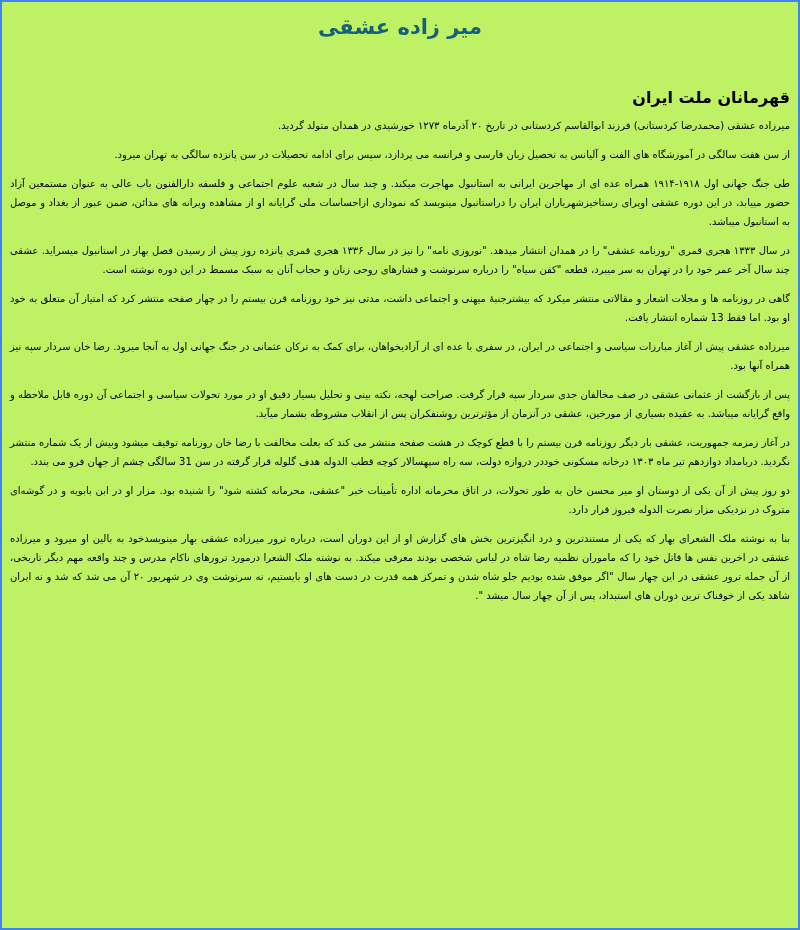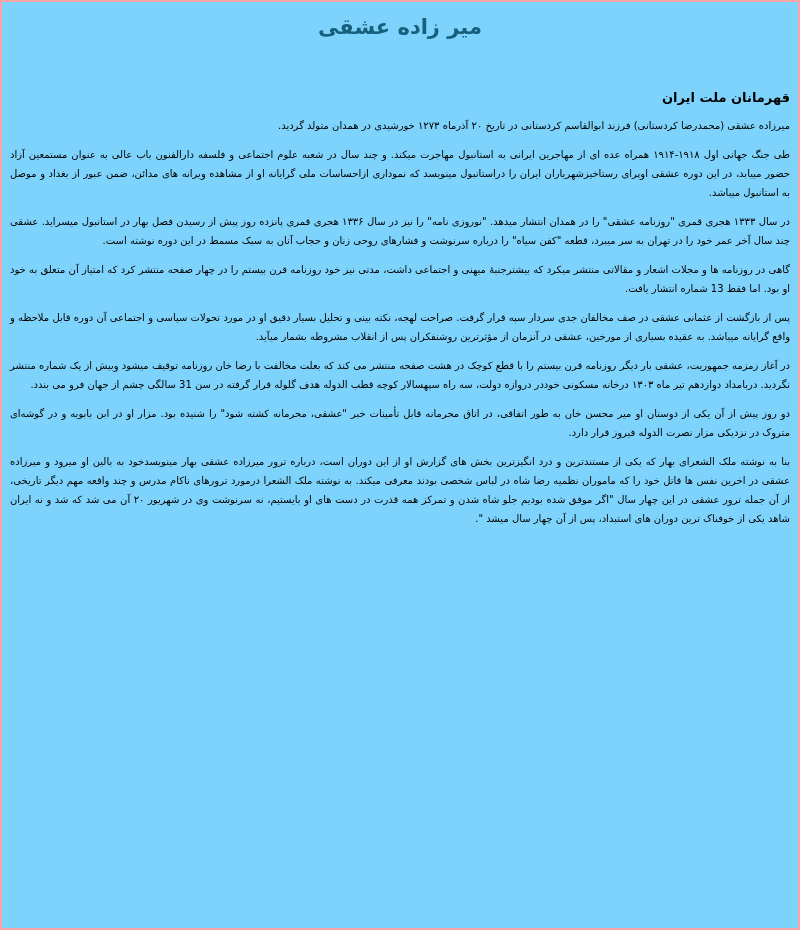--- a/index.html
+++ b/index.html
@@ -5,40 +5,40 @@
   html, body {
     margin: 0;
     padding: 0;
     background: #ffffff;
   }
   .page {
     position: relative;
     width: 800px;
     height: 930px;
     box-sizing: border-box;
-    border: 2px solid #fca5a5;
-    background: #7dd3fc;
+    border: 2px solid #3b82f6;
+    background: #bef264;
     overflow: hidden;
     font-family: "DejaVu Sans", sans-serif;
     direction: rtl;
   }
   .doc-title {
     margin: 10px 0 0 0;
     text-align: center;
     font-size: 21px;
     font-weight: bold;
     color: #16607C;
     line-height: 30px;
   }
   .content {
     padding: 0 8px;
   }
   .doc-heading {
     margin: 46px 0 9px 0;
-    font-size: 13px;
+    font-size: 16px;
     font-weight: bold;
     color: #000000;
     text-align: right;
     line-height: 19px;
   }
   .doc-paragraph {
     margin: 0 0 10px 0;
     font-size: 10px;
     color: #000000;
     line-height: 19px;
@@ -47,21 +47,23 @@
   }
 </style>
 </head>
 <body>
 
 <div class="page">
   <h1 class="doc-title">میر زاده عشقی</h1>
   <div class="content">
     <div class="doc-heading">قهرمانان ملت ایران</div>
     <p class="doc-paragraph">میرزاده عشقی (محمدرضا کردستانی) فرزند ابوالقاسم کردستانی در تاریخ ۲۰ آذرماه ۱۲۷۳ خورشیدی در همدان متولد گردید.</p>
+    <p class="doc-paragraph">از سن هفت سالگی در آموزشگاه های الفت و آلیانس به تحصیل زبان فارسی و فرانسه می پردازد، سپس برای ادامه تحصیلات در سن پانزده سالگی به تهران میرود.</p>
     <p class="doc-paragraph">طی جنگ جهانی اول ۱۹۱۸-۱۹۱۴ همراه عده ای از مهاجرین ایرانی به استانبول مهاجرت میکند. و چند سال در شعبه علوم اجتماعی و فلسفه دارالفنون باب عالی به عنوان مستمعین آزاد حضور مییابد، در این دوره عشقی اوپرای رستاخیزشهریاران ایران را دراستانبول مینویسد که نموداری ازاحساسات ملی گرایانه او از مشاهده ویرانه های مدائن، ضمن عبور از بغداد و موصل به استانبول میباشد.</p>
     <p class="doc-paragraph">در سال ۱۳۳۳ هجری قمری "روزنامه عشقی" را در همدان انتشار میدهد. "نوروزی نامه" را نیز در سال ۱۳۳۶ هجری قمری پانزده روز پیش از رسیدن فصل بهار در استانبول میسراید. عشقی چند سال آخر عمر خود را در تهران به سر میبرد، قطعه "کفن سیاه" را درباره سرنوشت و فشارهای روحی زنان و حجاب آنان به سبک مسمط در این دوره نوشته است.</p>
     <p class="doc-paragraph">گاهی در روزنامه ها و مجلات اشعار و مقالاتی منتشر میکرد که بیشترجنبهٔ میهنی و اجتماعی داشت، مدتی نیز خود روزنامه قرن بیستم را در چهار صفحه منتشر کرد که امتیاز آن متعلق به خود او بود. اما فقط 13 شماره انتشار یافت.</p>
+    <p class="doc-paragraph">میرزاده عشقی پیش از آغاز مبارزات سیاسی و اجتماعی در ایران, در سفری با عده ای از آزادیخواهان، برای کمک به ترکان عثمانی در جنگ جهانی اول به آنجا میرود. رضا خان سردار سپه نیز همراه آنها بود.</p>
     <p class="doc-paragraph">پس از بازگشت از عثمانی عشقی در صف مخالفان جدی سردار سپه قرار گرفت. صراحت لهجه، نکته بینی و تحلیل بسیار دقیق او در مورد تحولات سیاسی و اجتماعی  آن دوره  قابل ملاحظه  و واقع گرایانه  میباشد.  به عقیده بسیاری از مورخین، عشقی در آنزمان از مؤثرترین روشنفکران پس از انقلاب مشروطه بشمار میآید.</p>
     <p class="doc-paragraph">در آغاز زمزمه جمهوریت، عشقی بار دیگر روزنامه قرن بیستم را با قطع کوچک در هشت صفحه منتشر می کند که بعلت مخالفت با رضا خان روزنامه  توقیف میشود وبیش از یک شماره منتشر نگردید.  دربامداد دوازدهم تیر ماه ۱۳۰۳ درخانه مسکونی خوددر دروازه دولت، سه راه سپهسالار کوچه قطب الدوله هدف گلوله قرار گرفته در سن 31 سالگی چشم از جهان فرو می بندد.</p>
-    <p class="doc-paragraph">دو روز پیش از آن یکی از دوستان او میر محسن خان به طور اتفاقی، در اتاق محرمانه قابل تأمینات خبر "عشقی، محرمانه کشته شود" را شنیده بود. مزار او در ابن بابویه و در گوشه‌ای متروک در نزدیکی مزار نصرت الدوله فیروز قرار دارد.</p>
+    <p class="doc-paragraph">دو روز پیش از آن یکی از دوستان او میر محسن خان به طور تحولات، در اتاق محرمانه اداره تأمینات خبر "عشقی، محرمانه کشته شود" را شنیده بود. مزار او در ابن بابویه و در گوشه‌ای متروک در نزدیکی مزار نصرت الدوله فیروز قرار دارد.</p>
     <p class="doc-paragraph">بنا به نوشته ملک الشعرای بهار که یکی از مستندترین و درد انگیزترین بخش های گزارش  او از این  دوران است، درباره ترور میرزاده عشقی بهار مینویسدخود به بالین او میرود و میرزاده عشقی در اخرین نفس ها قاتل خود را که ماموران نظمیه رضا شاه در لباس شخصی بودند معرفی میکند. به نوشته ملک الشعرا درمورد ترورهای ناکام  مدرس و چند واقعه مهم دیگر تاریخی، از آن جمله ترور عشقی در این چهار سال  "اگر موفق شده بودیم جلو شاه شدن  و تمرکز همه قدرت در دست های او بایستیم، نه سرنوشت وی در شهریور ۲۰  آن می شد که شد و نه ایران  شاهد یکی از خوفناک ترین دوران های استبداد، پس از آن چهار سال میشد ".</p>
   </div>
 </div>
 
 </body></html>

